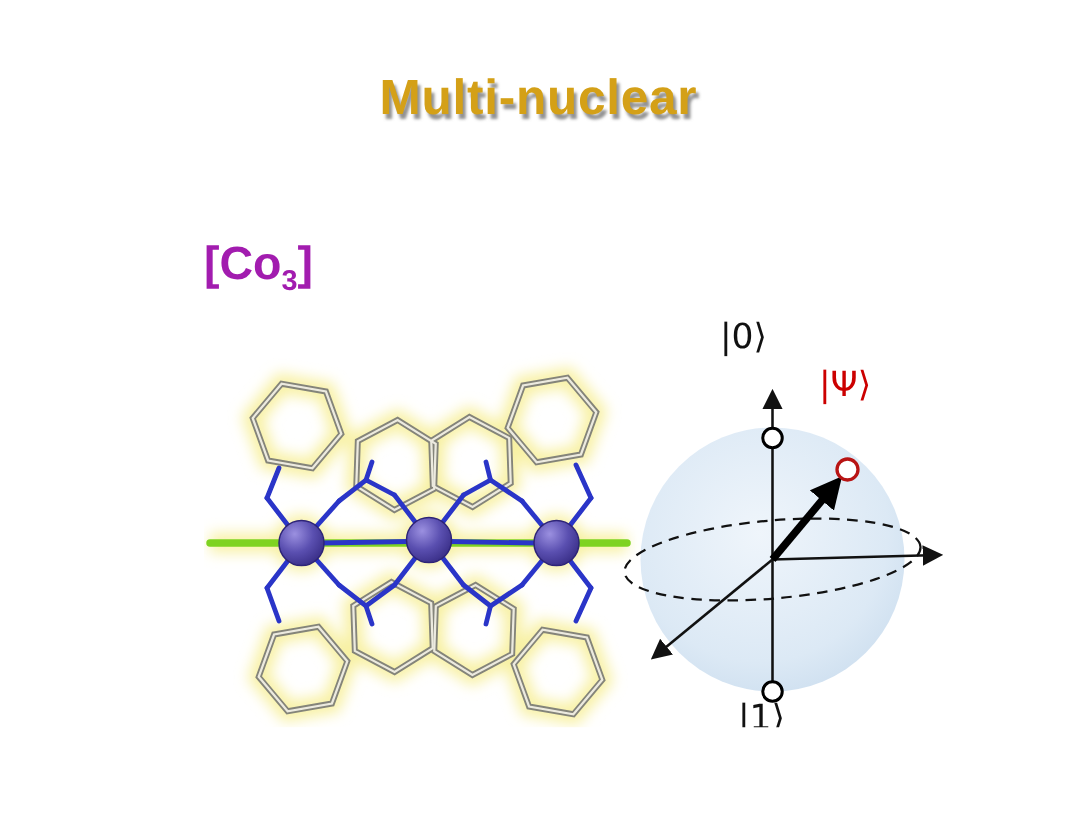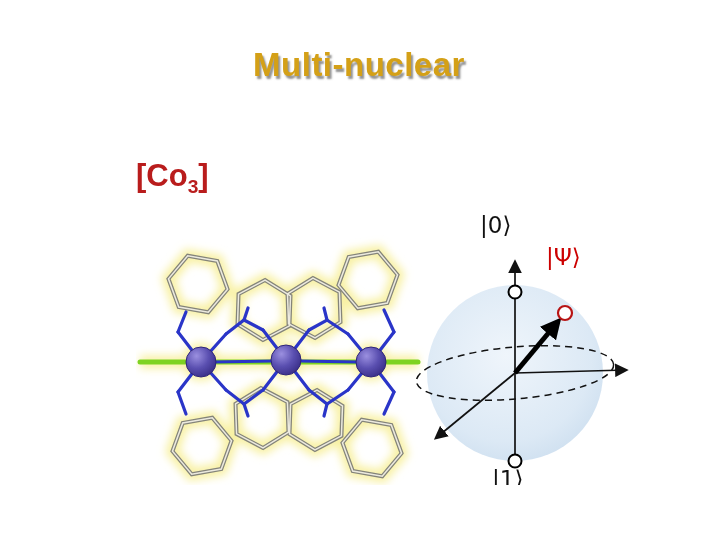--- a/index.html
+++ b/index.html
@@ -6,21 +6,21 @@
   .slide{
     position:relative;width:718px;height:485px;background:#ffffff;overflow:hidden;
     font-family:"Liberation Sans",sans-serif;
   }
   .title{
     position:absolute;top:46px;left:0;width:100%;text-align:center;
     font-weight:bold;font-size:33px;line-height:1.18;color:#d4a017;
     text-shadow:2px 3px 2px rgba(100,100,100,0.7);letter-spacing:0.5px;
   }
   .mol-label{
-    position:absolute;left:136px;top:158px;font-size:31px;font-weight:bold;color:#b91c1c;
+    position:absolute;left:136px;top:158px;font-size:31px;font-weight:bold;color:#a21caf;
   }
   .mol-label sub{font-size:0.62em;}
   .molecule{position:absolute;left:136px;top:222px;}
   .bloch{position:absolute;left:408px;top:210px;width:235px;height:310px;}
   .bloch svg{position:absolute;left:0;top:0;}
   .ket{
     position:absolute;font-family:"DejaVu Sans",sans-serif;font-size:23px;color:#111;
     white-space:nowrap;
   }
   .ket0{left:72px;top:2px;}

